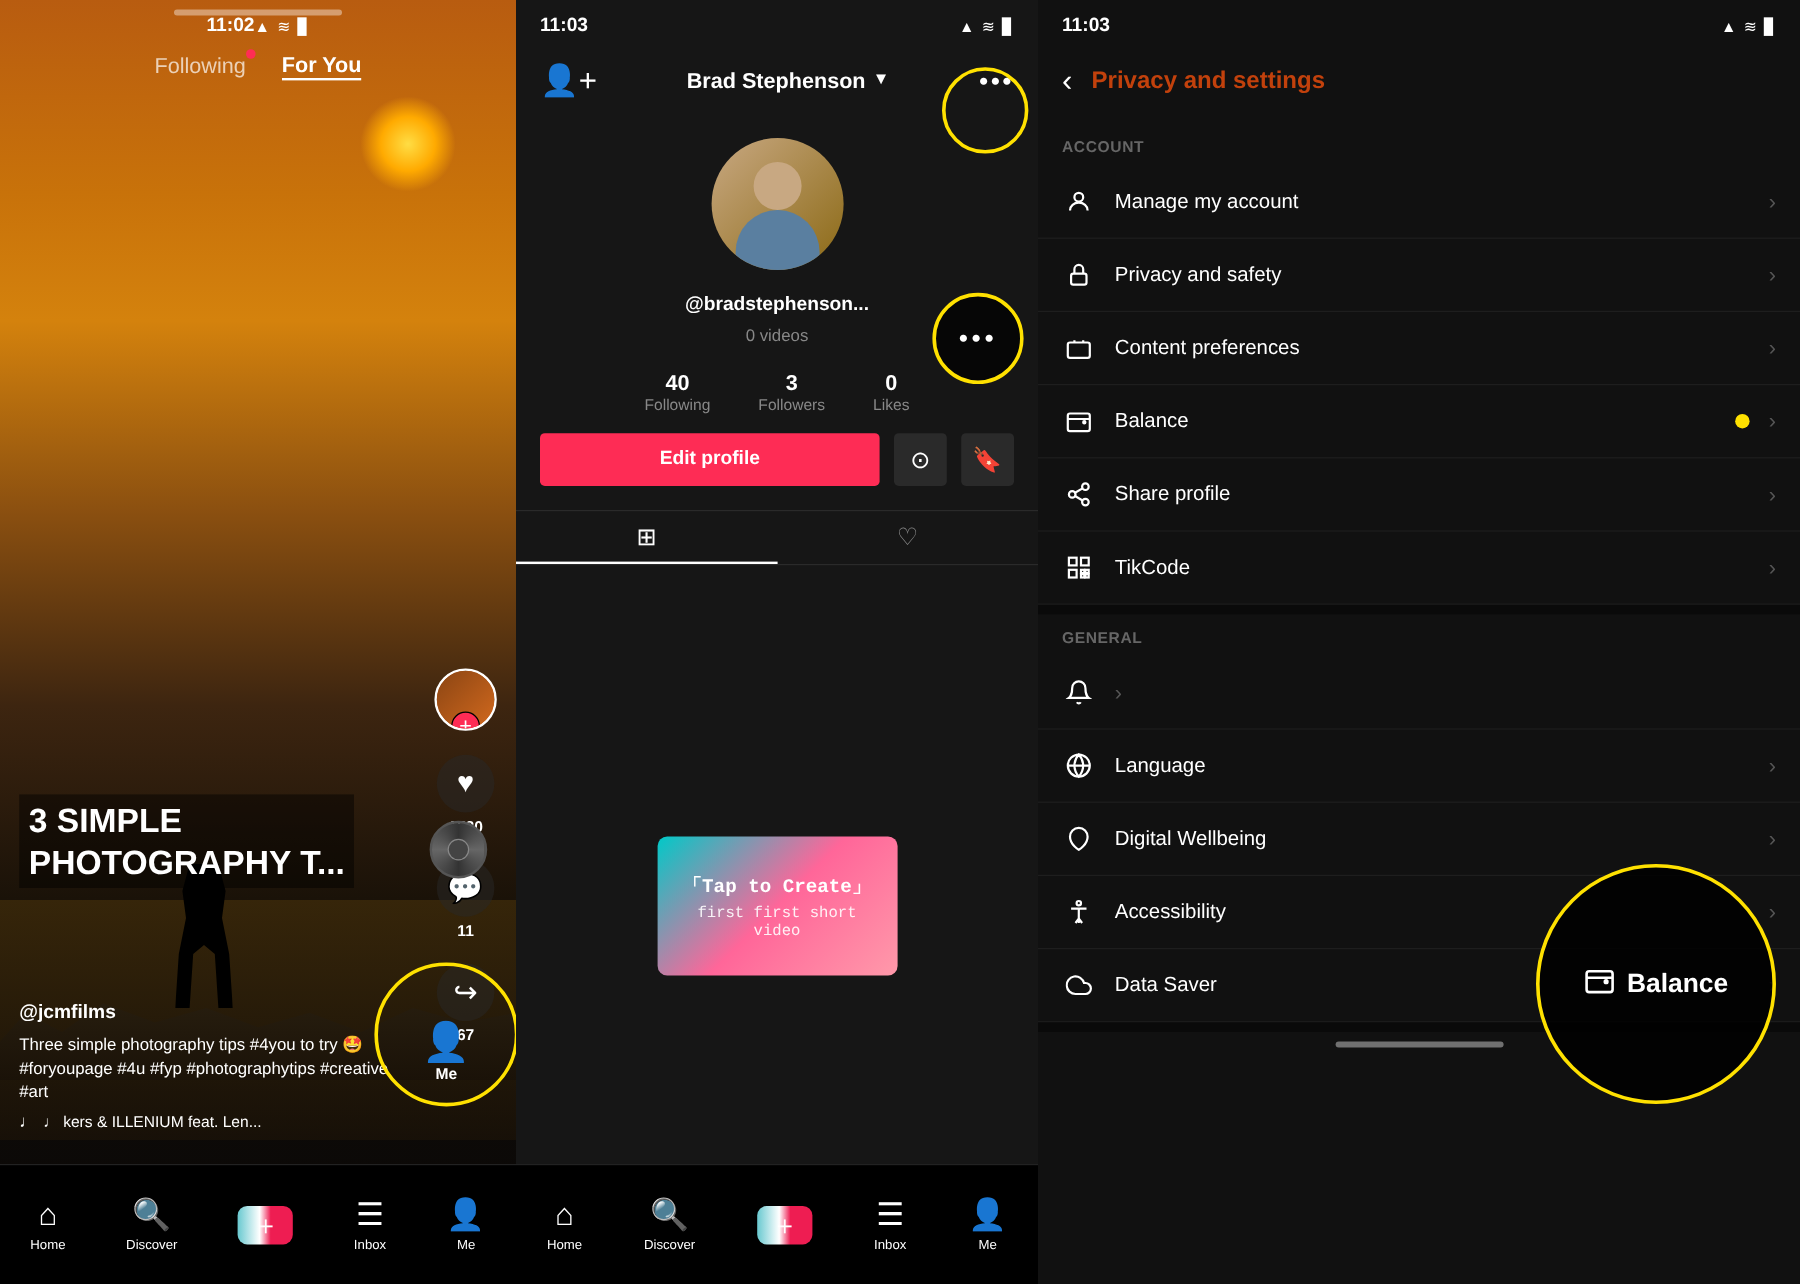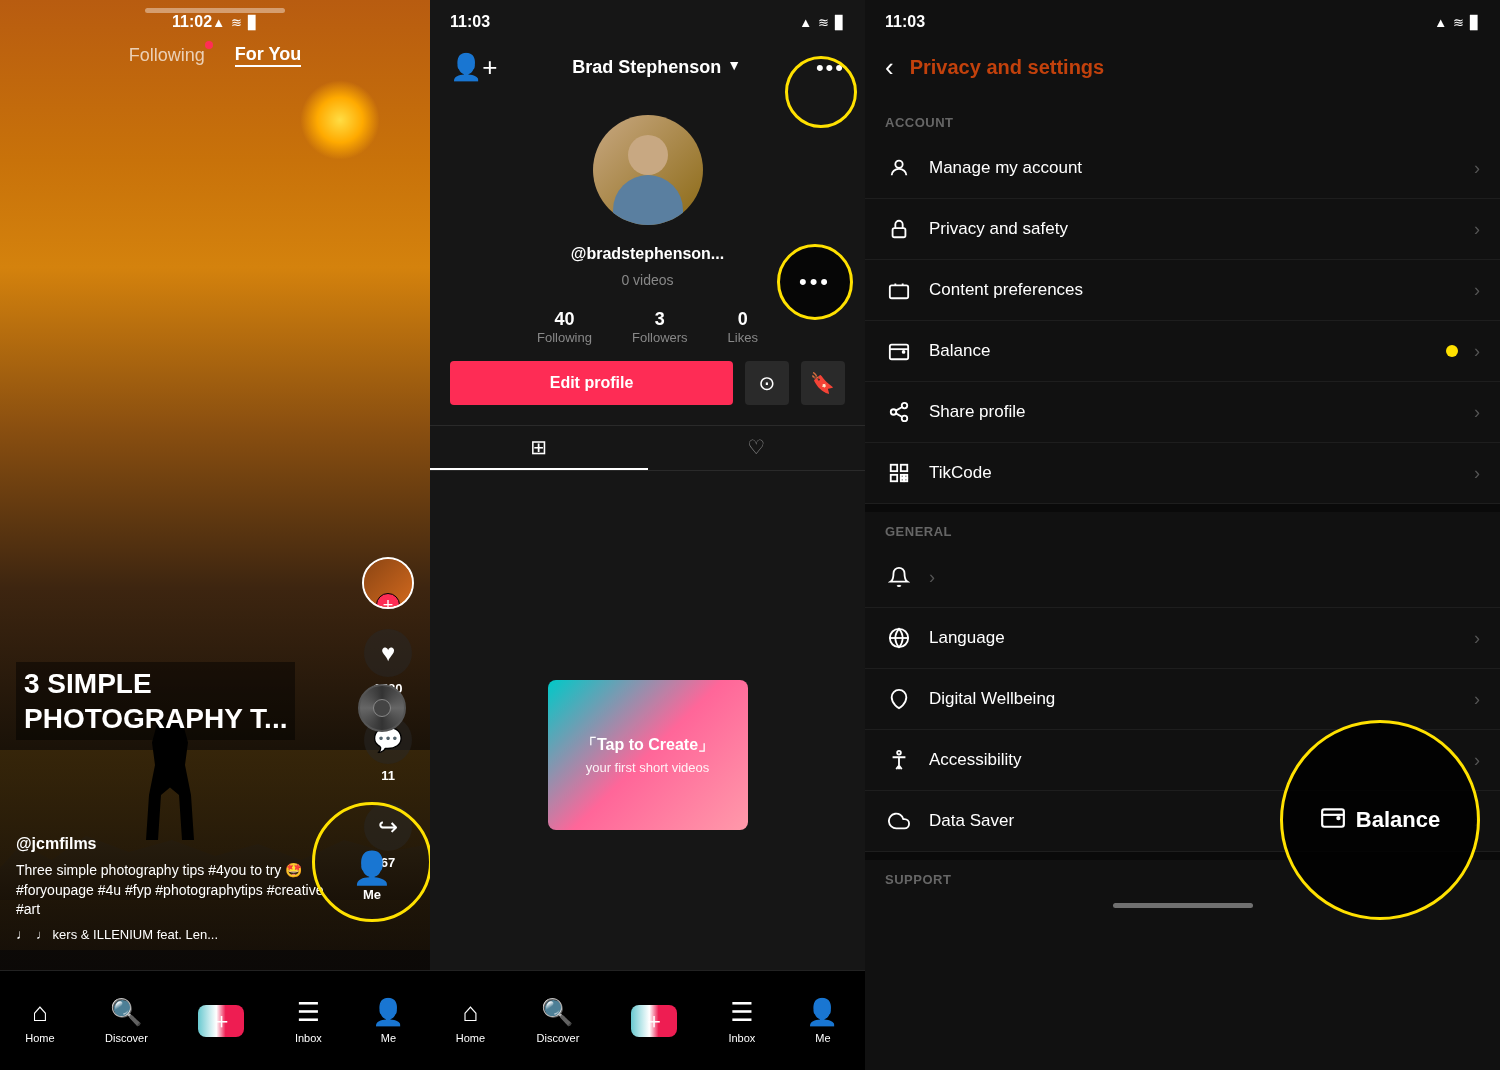--- a/index.html
+++ b/index.html
@@ -510,30 +510,31 @@
       padding: 20px;
     }
 
     .profile-create-box {
       width: 200px;
       text-align: center;
     }
 
     .profile-create-thumb {
       width: 200px;
-      height: 150px;
+      height: 116px;
       border-radius: 8px;
       background: linear-gradient(135deg, #00c9c8 0%, #ff6699 50%, #ff99aa 100%);
       display: flex;
       flex-direction: column;
       align-items: center;
       justify-content: center;
       color: #fff;
       margin-bottom: 10px;
       font-size: 16px;
+      font-family: Liberation Mono, monospace;
     }
 
     .profile-create-thumb-inner {
       font-size: 14px;
       text-align: center;
       padding: 20px;
     }
 
     
     .panel-settings {
@@ -841,21 +842,21 @@
     <div class="profile-tab">
       <span>♡</span>
     </div>
   </div>
 
   <div class="profile-content">
     <div class="profile-create-box">
       <div class="profile-create-thumb">
         <div class="profile-create-thumb-inner">
           <div style="font-size:16px; font-weight:700;">「Tap to Create」</div>
-          <div style="font-size:13px; opacity:0.9; margin-top:4px;">your first short videos</div>
+          <div style="font-size:13px; opacity:0.9; margin-top:4px;">first first short video</div>
         </div>
       </div>
     </div>
   </div>
 
   <div class="bottom-nav">
     <div class="nav-item">
       <span class="nav-icon">⌂</span>
       <span class="nav-label">Home</span>
     </div>
@@ -1024,21 +1025,20 @@
       <svg class="icon-svg" viewBox="0 0 24 24">
           <path d="M18 10h-1.26A8 8 0 1 0 9 20h9a5 5 0 0 0 0-10z"></path>
         </svg>
     </div>
     <span class="settings-item-text">Data Saver</span>
     <span class="settings-item-chevron">›</span>
   </div>
 
   <div class="settings-divider"></div>
 
-  <div class="settings-section-label">SUPPORT</div>
 
   <div style="position:fixed; right:20px; bottom:150px; width:200px; height:200px; background:rgba(0,0,0,0.85); border:3px solid #ffe100; border-radius:50%; display:flex; align-items:center; justify-content:center; z-index:50;">
     <div style="display:flex; align-items:center; gap:10px;">
       <span style="font-size:26px; color:#fff;">
         <svg width="26" height="26" viewBox="0 0 24 24" fill="none" stroke="white" stroke-width="2">
             <rect x="2" y="5" width="20" height="16" rx="2"></rect>
             <path d="M16 13a1 1 0 1 0 2 0 1 1 0 0 0-2 0z" fill="white"></path>
             <path d="M2 10h20"></path>
           </svg>
       </span>

